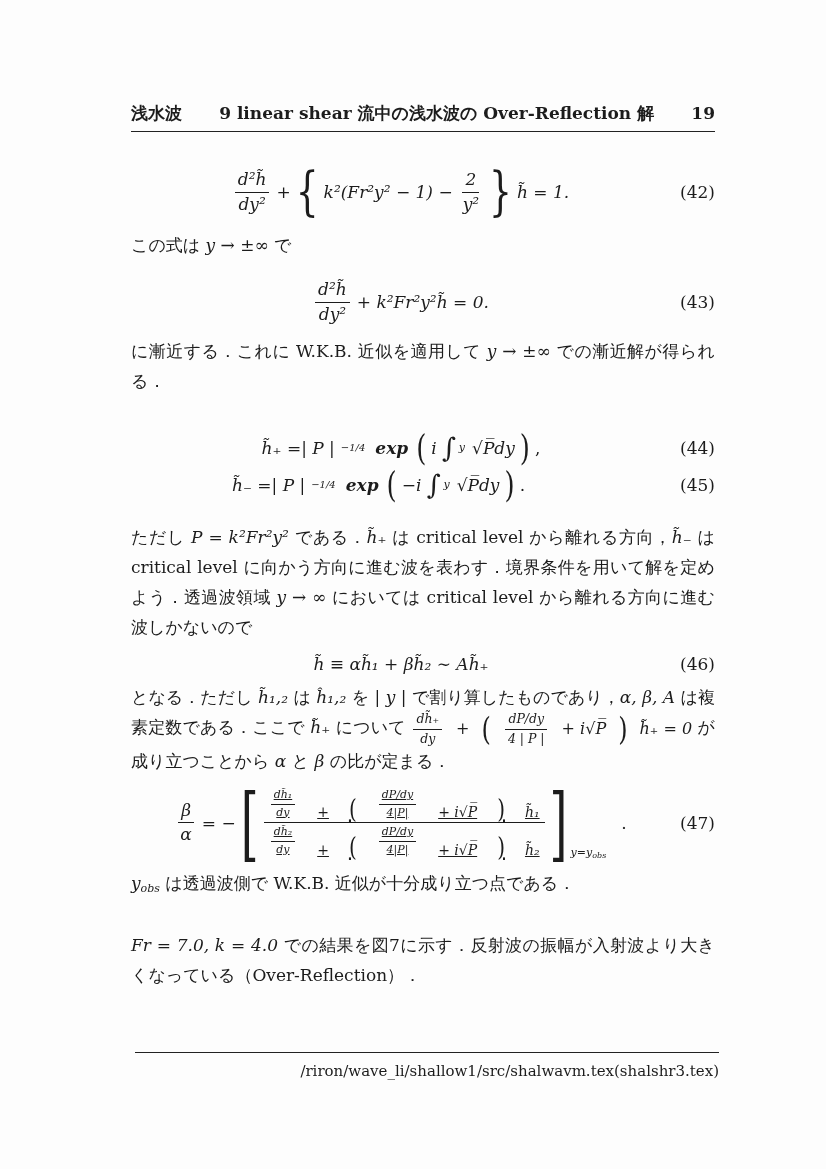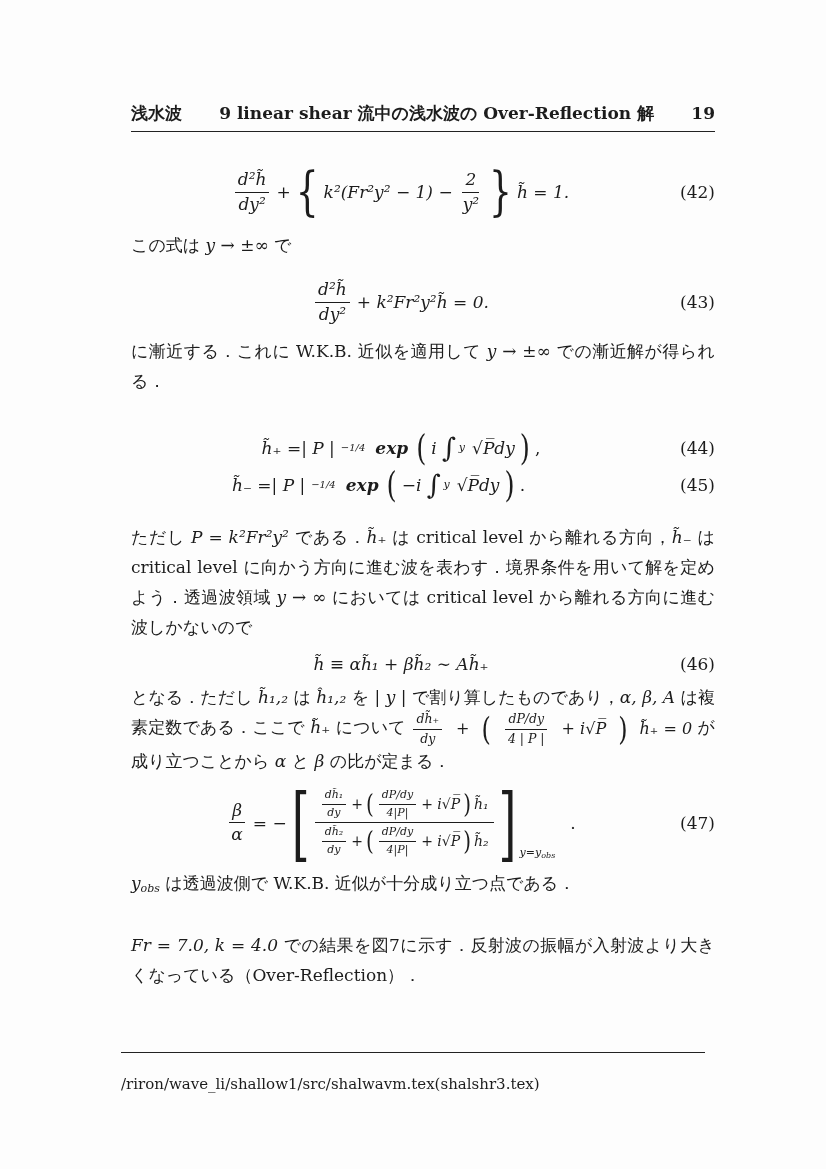--- a/index.html
+++ b/index.html
@@ -29,21 +29,21 @@
   .d4{font-size:24px;transform:scaleY(1.35);} 
   .d5{font-size:20px;transform:scaleY(1.3);}  
   
   .sup{font-size:10px;vertical-align:8px;margin-left:1px;}
   .ssub{font-size:11px;vertical-align:-3px;}
   .intg{font-size:27px;line-height:1;vertical-align:middle;display:inline-block;}
   .isup{font-size:11px;vertical-align:10px;margin-left:-2px;margin-right:2px;}
   .expw{margin:0 3px 0 5px;font-weight:bold;}
   
   .bigfrac{display:inline-flex;flex-direction:column;align-items:center;vertical-align:middle;font-size:14px;}
-  .bigfrac .brow{display:flex;align-items:center;gap:3px;padding:3px 5px;line-height:1;}
+  .bigfrac .brow{display:flex;align-items:flex-end;gap:20px;padding:3px 5px;line-height:1;text-decoration:underline;}
   .bigfrac .btop{border-bottom:1px solid #1c1c1c;}
   .bigfrac .frac{font-size:11px;}
   .bsub{align-self:flex-end;font-size:11px;margin:40px 0 0 -2px;white-space:nowrap;}
   .bsub2{font-size:8px;vertical-align:-2px;}
   .per{margin-left:10px;}
   
   .ifla{display:inline-flex;align-items:center;gap:12px;vertical-align:middle;font-size:16px;}
   .ifla .frac{font-size:12.5px;}
   
   .mt-eq42{margin-top:38px;}
@@ -52,21 +52,21 @@
   .mt-p2{margin-top:12px;}
   .mt-eq44{margin-top:38px;}
   .mt-eq45{margin-top:10px;gap:45px;}
   .mt-p3{margin-top:24px;}
   .mt-eq46{margin-top:12px;}
   .mt-p4{margin-top:8px;}
   .mt-eq47{margin-top:10px;}
   .mt-p5{margin-top:8px;}
   .mt-p6{margin-top:26px;}
   
-  .footer{position:absolute;left:121px;top:1052px;width:584px;border-top:1.2px solid #222;padding-top:22px;display:flex;justify-content:flex-start;font-size:15px;}
+  .footer{position:absolute;left:135px;top:1052px;width:584px;border-top:1.2px solid #222;padding-top:9px;display:flex;justify-content:flex-end;font-size:15px;}
 </style>
 </head>
 <body>
 
 <div class="page">
   <div class="content">
 
     <div class="header">
       <span>浅水波</span>
       <span class="hc">9 linear shear 流中の浅水波の Over-Reflection 解</span>

